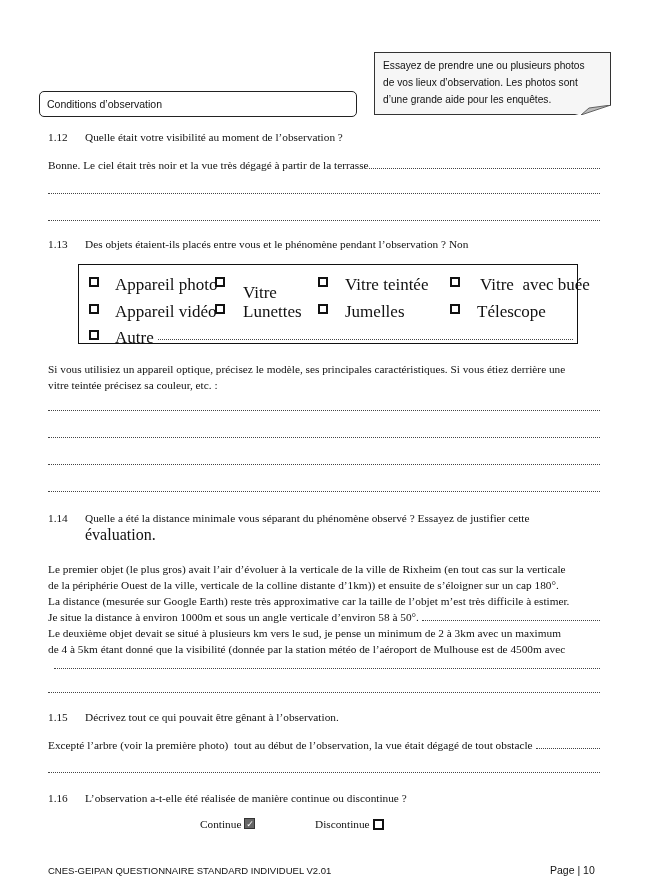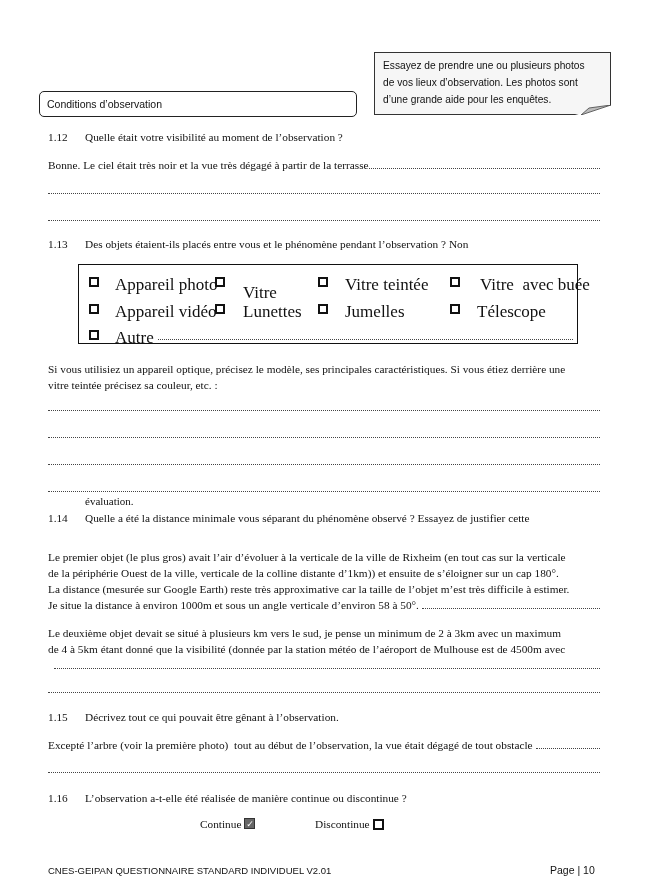--- a/index.html
+++ b/index.html
@@ -112,24 +112,24 @@
   <div>vitre teintée précisez sa couleur, etc. :</div>
 </div>
 <div class="abs dots-line" style="top:410px;"></div>
 <div class="abs dots-line" style="top:437px;"></div>
 <div class="abs dots-line" style="top:464px;"></div>
 <div class="abs dots-line" style="top:491px;"></div>
 
 <div class="abs q" style="top:512px;">
   <span class="num">1.14</span><span>Quelle a été la distance minimale vous séparant du phénomène observé ? Essayez de justifier cette</span>
 </div>
-<div class="abs" style="left:85px; top:495px; font-size:11px;">évaluation.</div>
+<div class="abs" style="left:85px; top:526px; font-size:16px;">évaluation.</div>
 
 <div class="abs ans" style="top:549px;">
-  <div style="white-space:nowrap;">Le premier objet (le plus gros) avait l’air d’évoluer à la verticale de la ville de Rixheim (en tout cas sur la verticale</div>
+  <div style="white-space:nowrap;margin-top:12px;">Le premier objet (le plus gros) avait l’air d’évoluer à la verticale de la ville de Rixheim (en tout cas sur la verticale</div>
   <div style="white-space:nowrap;">de la périphérie Ouest de la ville, verticale de la colline distante d’1km)) et ensuite de s’éloigner sur un cap 180°.</div>
   <div style="white-space:nowrap;">La distance (mesurée sur Google Earth) reste très approximative car la taille de l’objet m’est très difficile à estimer.</div>
   <div style="display:flex;">
     <span style="white-space:nowrap;">Je situe la distance à environ 1000m et sous un angle verticale d’environ 58 à 50°.</span>
     <span class="fill" style="flex:1; height:12px; margin-left:3px;"></span>
   </div>
 </div>
 
 <div class="abs ans" style="top:625px;">
   <div style="white-space:nowrap;">Le deuxième objet devait se situé à plusieurs km vers le sud, je pense un minimum de 2 à 3km avec un maximum</div>

